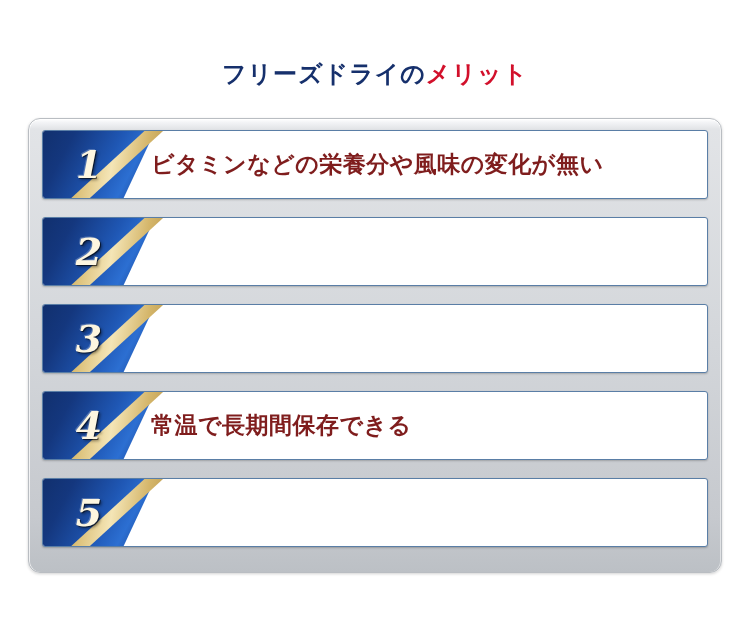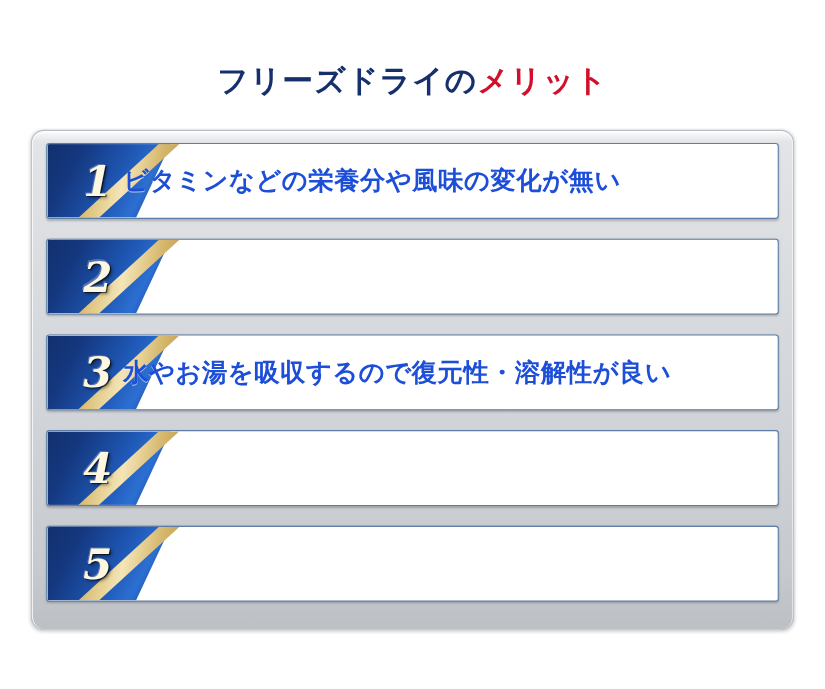--- a/index.html
+++ b/index.html
@@ -22,21 +22,21 @@
 
   
   .title {
     position: absolute;
     left: 0;
     top: 52px;
     width: 750px;
     text-align: center;
     font-family: "DejaVu Sans", sans-serif;
     font-weight: bold;
-    font-size: 28px;
+    font-size: 24px;
     letter-spacing: 1px;
     white-space: nowrap;
     line-height: 44px;
   }
   .title .t-main { color: #16306c; }
   .title .t-accent { color: #d2102b; }
 
   
   .frame {
     position: absolute;
@@ -143,25 +143,25 @@
     color: #fdf6e0;
     text-shadow:
       1px 1px 0 rgba(0,0,0,0.55),
       2px 2px 3px rgba(0,0,0,0.45),
       -1px -1px 0 rgba(255,255,255,0.25);
     padding-bottom: 3px;
   }
 
   .row-text {
     position: relative;
-    margin-left: 69px;
+    margin-left: 108px;
     font-family: "DejaVu Serif", serif;
     font-weight: bold;
     font-size: 23px;
-    color: #1d4ed8;
+    color: #7f1d1d;
     letter-spacing: 0.5px;
     white-space: nowrap;
     text-shadow: 0 1px 0 rgba(255,255,255,0.6);
   }
 </style>
 </head>
 <body>
 
 <div class="page">
 
@@ -188,29 +188,29 @@
           <div class="num">2</div>
         </div>
       </div>
 
       <div class="row">
         <div class="badge">
           <div class="blue"></div>
           <div class="gold"></div>
           <div class="num">3</div>
         </div>
-        <div class="row-text">水やお湯を吸収するので復元性・溶解性が良い</div>
       </div>
 
       <div class="row">
         <div class="badge">
           <div class="blue"></div>
           <div class="gold"></div>
           <div class="num">4</div>
         </div>
+        <div class="row-text">常温で長期間保存できる</div>
       </div>
 
       <div class="row">
         <div class="badge">
           <div class="blue"></div>
           <div class="gold"></div>
           <div class="num">5</div>
         </div>
       </div>
 

